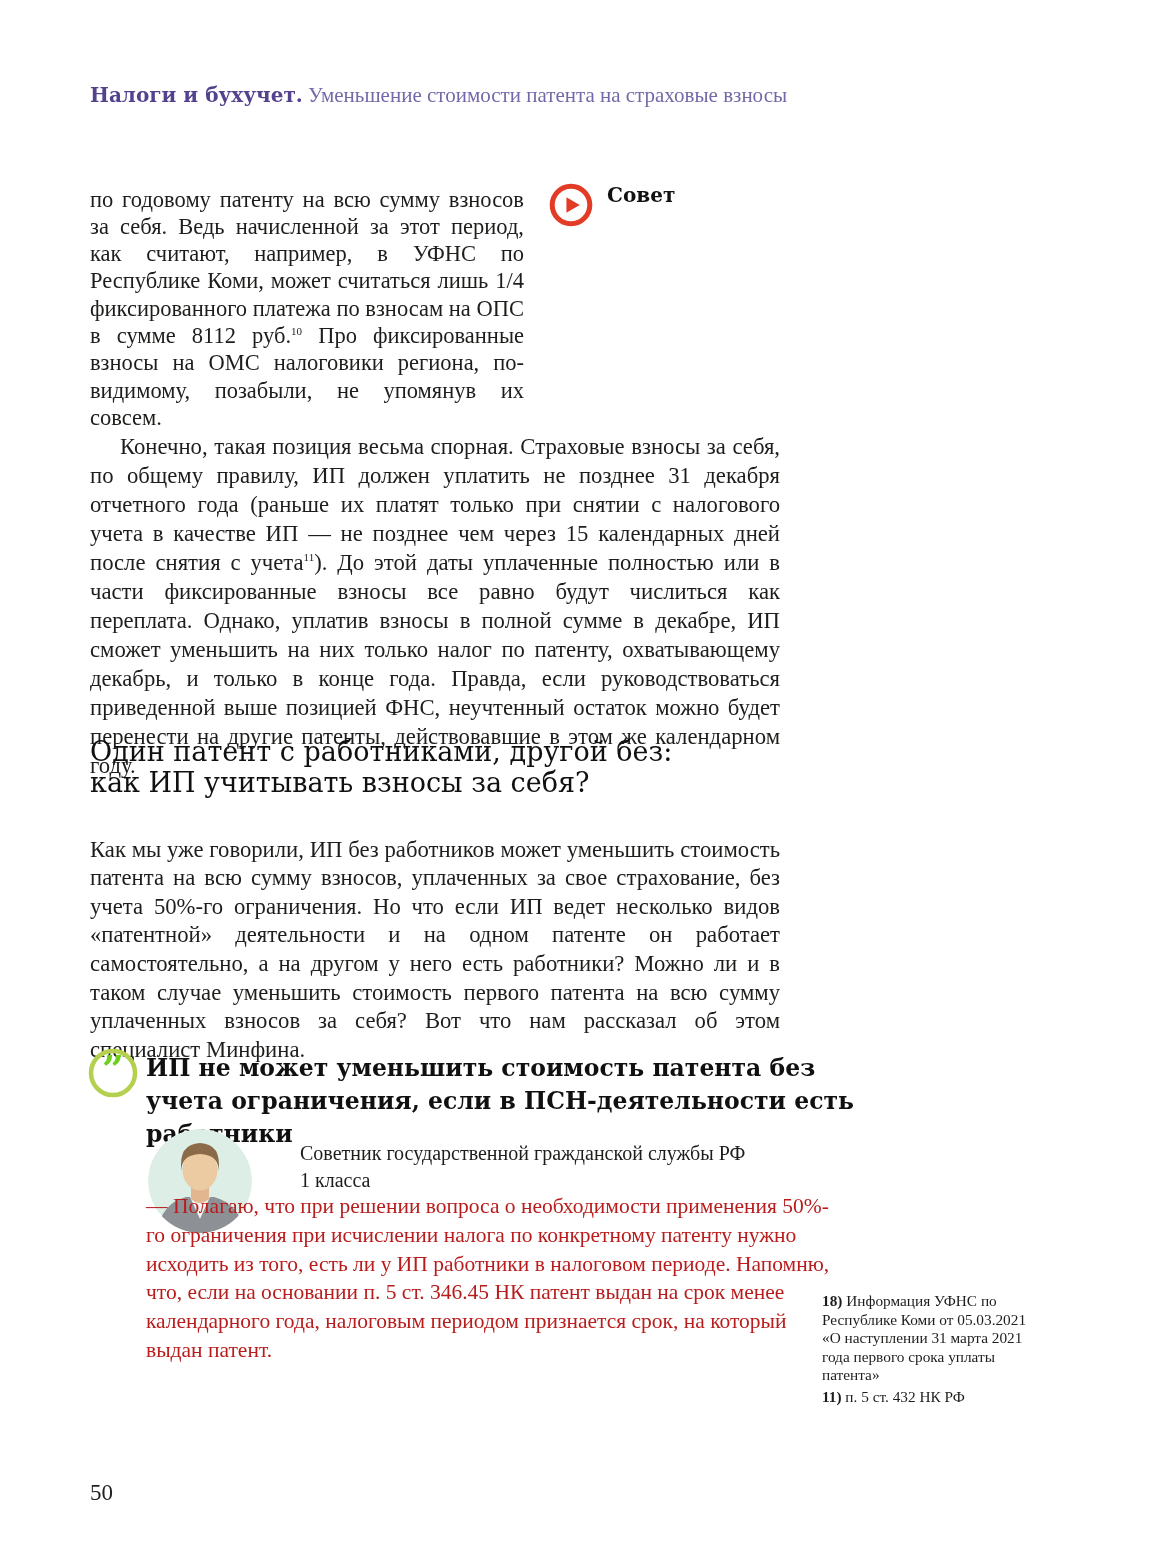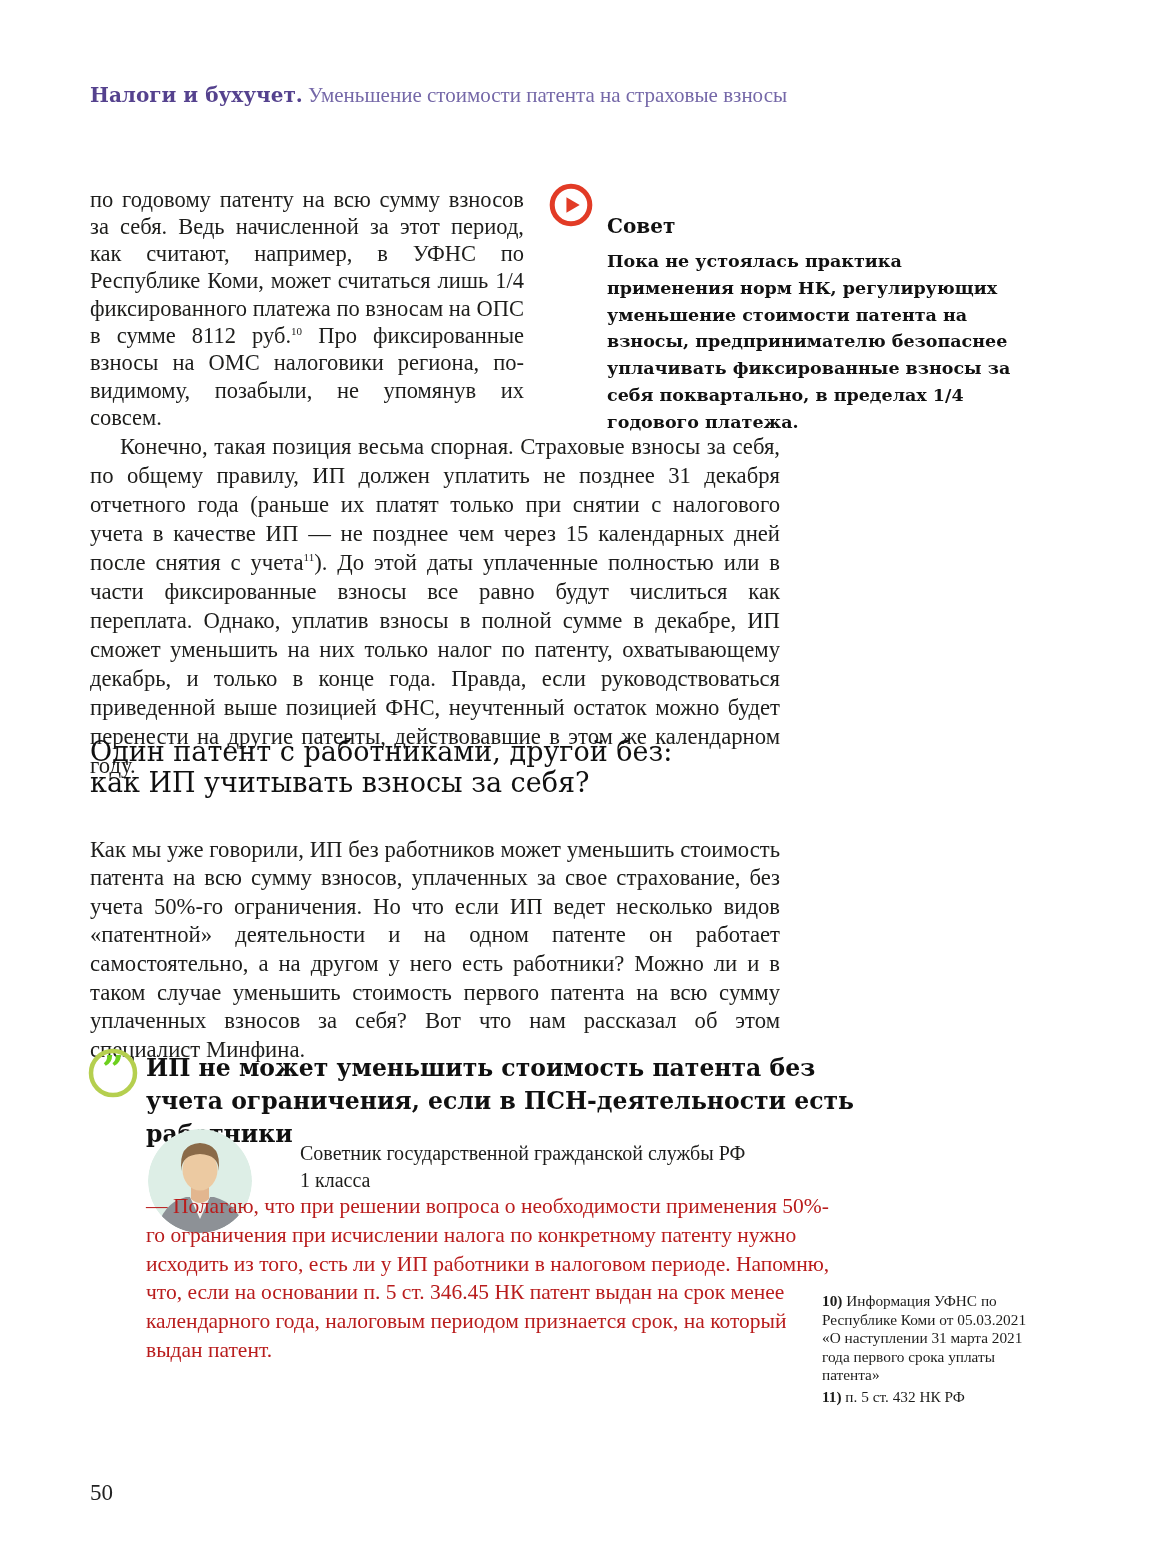--- a/index.html
+++ b/index.html
@@ -22,21 +22,21 @@
   
   .para{color:#1d1d1b;text-align:justify;}
   .para1{left:90px;top:163px;width:434px;font-size:22.5px;line-height:27.3px;}
   .para2{left:90px;top:409px;width:690px;font-size:22.7px;line-height:29px;text-indent:30px;}
   .para3{left:90px;top:813px;width:690px;font-size:22.7px;line-height:28.6px;}
   sup.fn{font-size:11px;line-height:0;vertical-align:super;}
 
   
   .advice{left:549px;top:183px;width:487px;display:flex;gap:14px;}
   .advice-icon{width:44px;height:44px;flex:0 0 44px;}
-  .advice-text{width:426px;font-family:"DejaVu Serif", serif;margin-top:31px;}
+  .advice-text{width:426px;font-family:"DejaVu Serif", serif;}
   .advice-title{font-weight:bold;font-size:20px;line-height:24px;color:#111;margin-bottom:10px;}
   .advice-body{font-weight:bold;font-size:17.5px;line-height:26.8px;color:#111;}
 
   
   .sect-heading{left:90px;top:736px;width:760px;font-family:"DejaVu Serif", serif;
     font-weight:normal;font-size:27px;line-height:31px;color:#101010;}
   .sect-heading span{display:block;}
 
   
   .quote-icon{left:88px;top:1048px;width:50px;height:50px;}
@@ -74,21 +74,20 @@
 
   <div class="abs advice">
     <div class="advice-icon">
       <svg width="44" height="44" viewBox="0 0 48 48">
         <circle cx="24" cy="24" r="20.5" fill="none" stroke="#e23b26" stroke-width="5.5"></circle>
         <path d="M19 15.5 L33.5 24 L19 32.5 Z" fill="#e23b26"></path>
       </svg>
     </div>
     <div class="advice-text">
       <div class="advice-title">Совет</div>
-      <div class="advice-body">Пока не устоялась практика применения норм НК, регулирующих уменьшение стоимости патента на взносы, предпринимателю безопаснее уплачивать фиксированные взносы за себя поквартально, в пределах 1/4 годового платежа.</div>
     </div>
   </div>
 
   <p class="abs para para2"><span>Конечно, такая позиция весьма спорная. Страховые взносы за себя, по общему правилу, ИП должен уплатить не позднее 31 декабря отчетного года (раньше их платят только при снятии с налогового учета в качестве ИП — не позднее чем через 15 календарных дней после снятия с учета</span><sup class="fn">11</sup><span>). До этой даты уплаченные полностью или в части фиксированные взносы все равно будут числиться как переплата. Однако, уплатив взносы в полной сумме в декабре, ИП сможет уменьшить на них только налог по патенту, охватывающему декабрь, и только в конце года. Правда, если руководствоваться приведенной выше позицией ФНС, неучтенный остаток можно будет перенести на другие патенты, действовавшие в этом же календарном году.</span></p>
 
   <h2 class="abs sect-heading" style="margin:0;">
     <span>Один патент с работниками, другой без:</span>
     <span>как ИП учитывать взносы за себя?</span>
   </h2>
 
@@ -122,19 +121,19 @@
   </div>
 
   <div class="abs expert">
     <span class="role">Советник государственной гражданской службы РФ</span>
     <span class="role">1 класса</span>
   </div>
 
   <p class="abs interview" style="margin:0;">—  Полагаю, что при решении вопроса о необходимости применения 50%-го ограничения при исчислении налога по конкретному патенту нужно исходить из того, есть ли у ИП работники в налоговом периоде. Напомню, что, если на основании п. 5 ст. 346.45 НК патент выдан на срок менее календарного года, налоговым периодом признается срок, на который выдан патент.</p>
 
   <div class="abs footnotes">
-    <p class="footnote"><span class="fn-label">10)</span><span> Информация УФНС по Республике Коми от 05.03.2021 «О наступлении 31 марта 2021 года первого срока уплаты патента»</span></p>
+    <p class="footnote"><span class="fn-label">18)</span><span> Информация УФНС по Республике Коми от 05.03.2021 «О наступлении 31 марта 2021 года первого срока уплаты патента»</span></p>
     <p class="footnote"><span class="fn-label">11)</span><span> п. 5 ст. 432 НК РФ</span></p>
   </div>
 
   <div class="abs pagenum">50</div>
 
 </div>
 
 </body></html>

